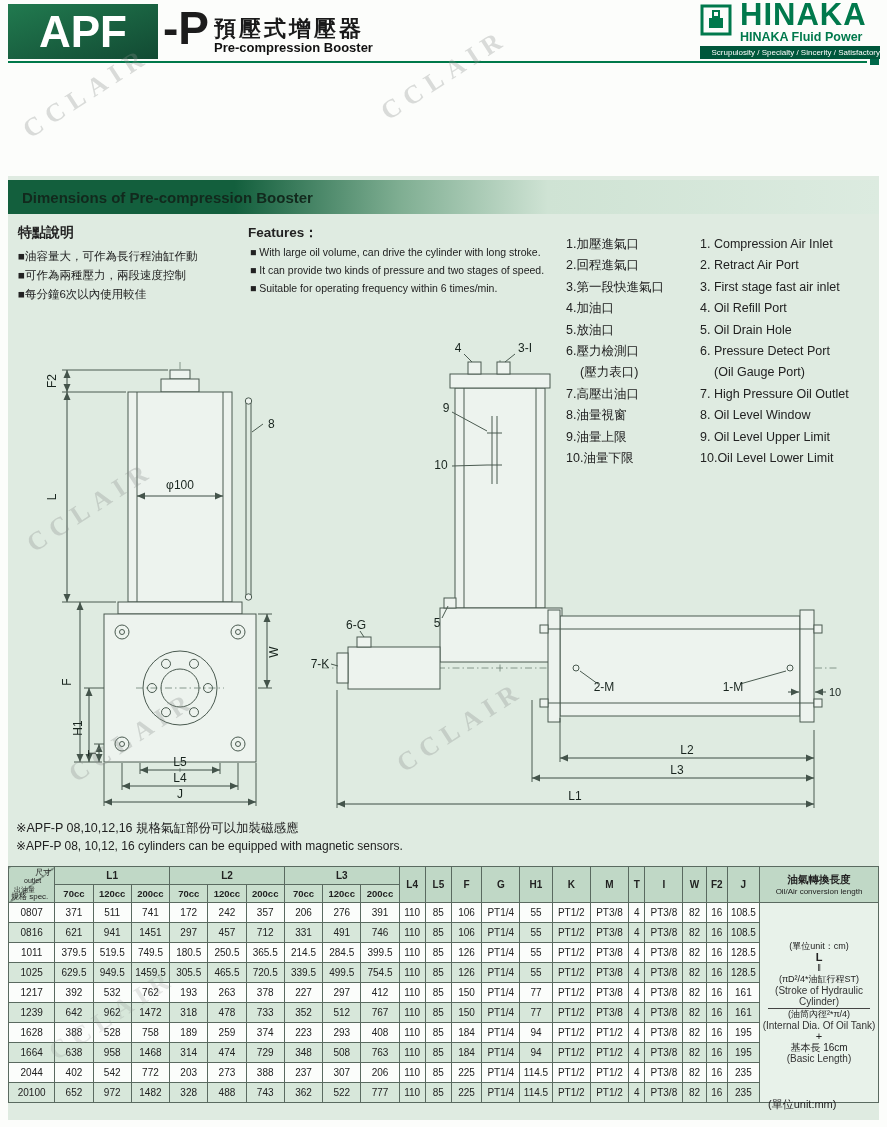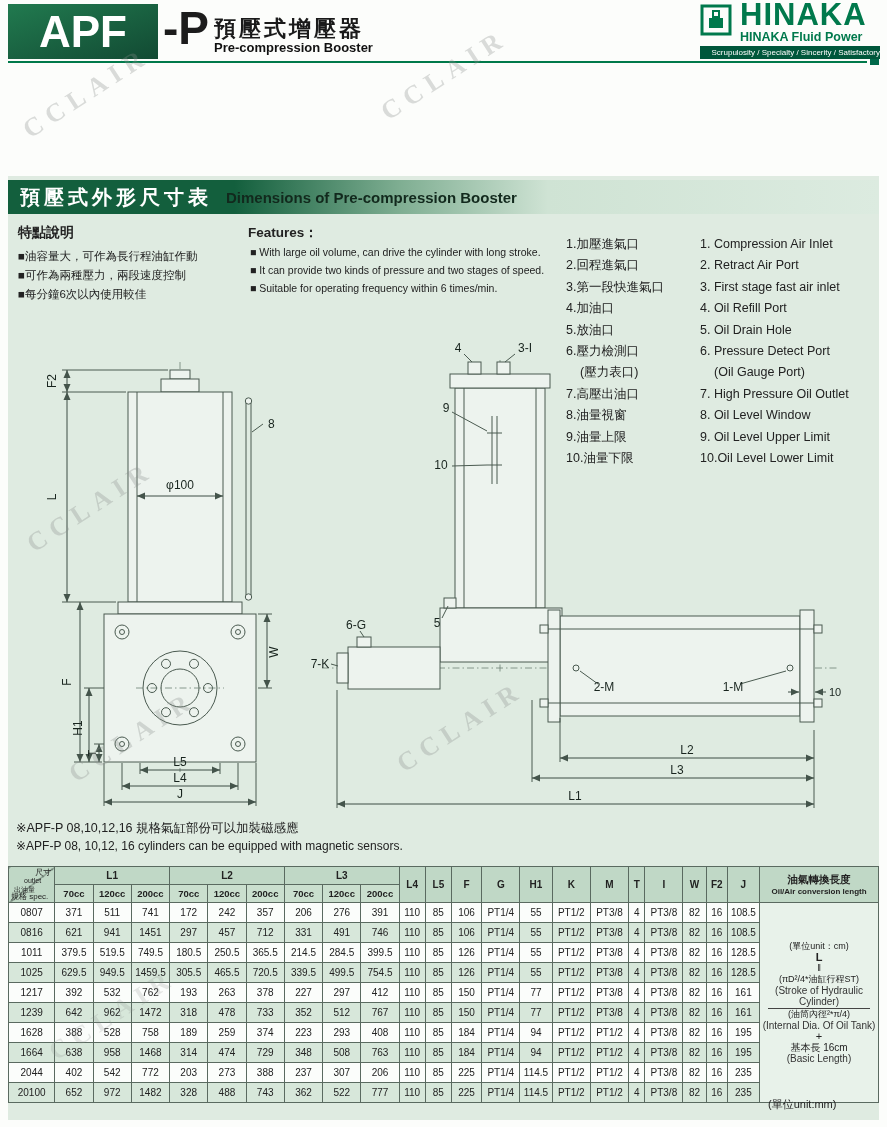--- a/index.html
+++ b/index.html
@@ -55,21 +55,21 @@
   tr.alt td{background:#d7e7da}
   td.conv-cell{background:#e8f2ea;vertical-align:middle;line-height:11px;white-space:normal}
   .corner{position:relative;background-image:linear-gradient(to bottom right,
       transparent 49.2%,#5a6a60 49.2%,#5a6a60 50.8%,transparent 50.8%)}
   .corner div{position:absolute;font-weight:normal}
   .c-top{right:3px;top:0;font-size:8px}
   .c-mid{left:15px;top:10px;font-size:7px}
   .c-mid2{left:5px;top:18px;font-size:7px}
   .c-bot{left:2px;bottom:0;font-size:8px}
   .conv-zh{font-size:10.5px;font-weight:bold}
-  .conv-en{font-size:8px;font-weight:bold}
+  .conv-en{font-size:8px;font-weight:normal}
   .cv-unit{font-size:9px}
   .cv-sym{font-size:11px;font-weight:bold}
   .cv-eq{font-size:9px}
   .cv-num{font-size:9px}
   .cv-sub{font-size:10px;color:#333}
   .cv-den{font-size:9px;border-top:1px solid #444;width:86%;margin:1px auto 0}
   .cv-plus{font-size:11px}
   .cv-base{font-size:10px}
   .unit-note{left:768px;top:1097px;font-size:11px;z-index:4}
   
@@ -103,21 +103,20 @@
     <rect x="13" y="7" width="6" height="6" fill="none" stroke="#00794c" stroke-width="2"></rect>
   </svg>
 </div>
 <div class="abs brand">HINAKA</div>
 <div class="abs company">HINAKA Fluid Power Co.,LTD</div>
 <div class="abs tagline">Scrupulosity / Specialty / Sincerity / Satisfactory</div>
 
 <div class="abs panel"></div>
 
 <div class="abs section-bar">
-  <span class="sec-zh">預壓式外形尺寸表</span>
   <span class="sec-en">Dimensions of Pre-compression Booster</span>
 </div>
 
 <div class="abs feat-zh-h">特點說明</div>
 <div class="abs feat-zh-list">
     <div>■油容量大，可作為長行程油缸作動</div>
     <div>■可作為兩種壓力，兩段速度控制</div>
     <div>■每分鐘6次以內使用較佳</div>
   </div>
 <div class="abs feat-en-h">Features：</div>

